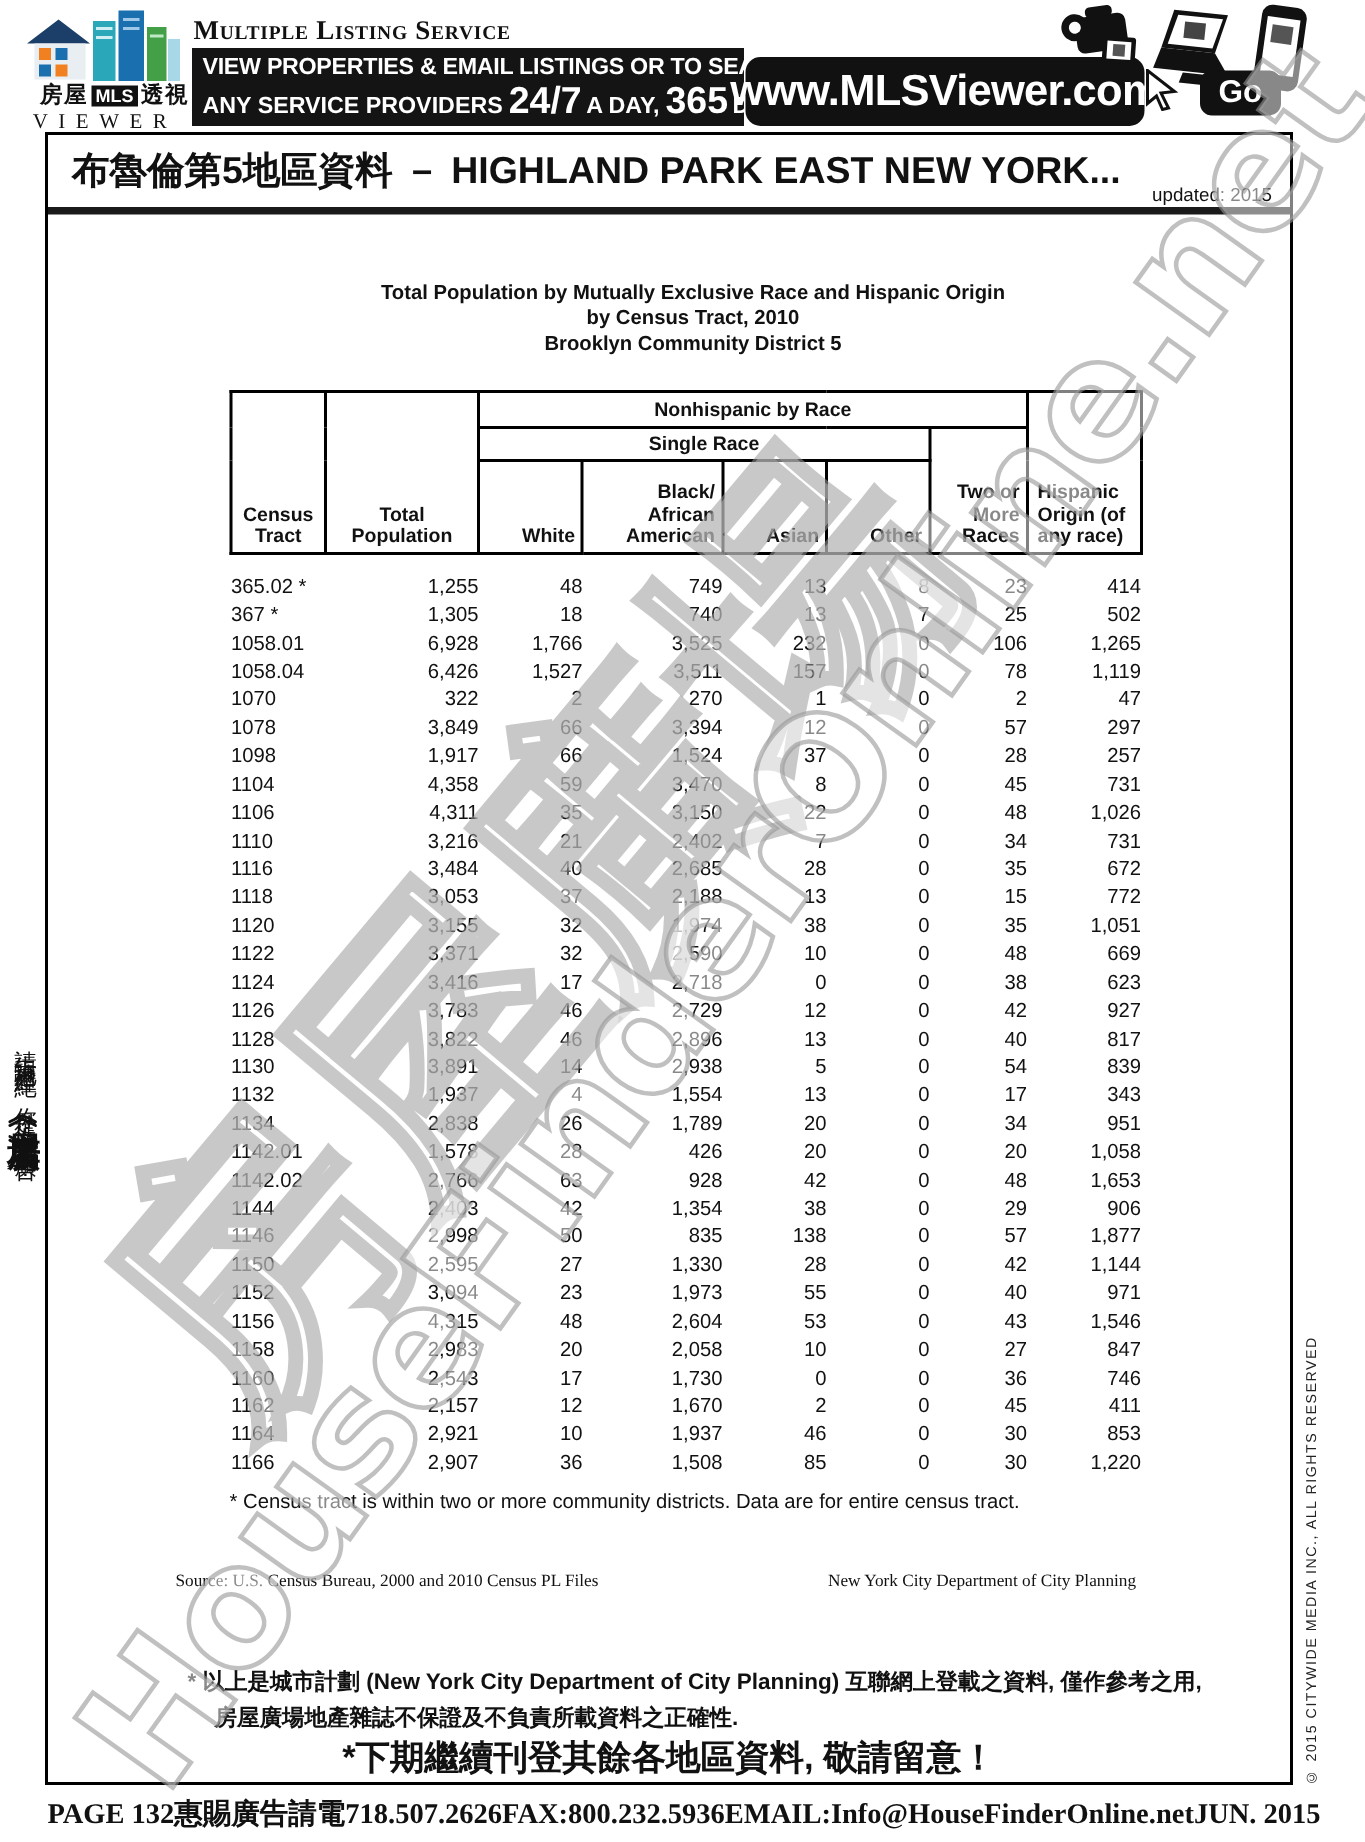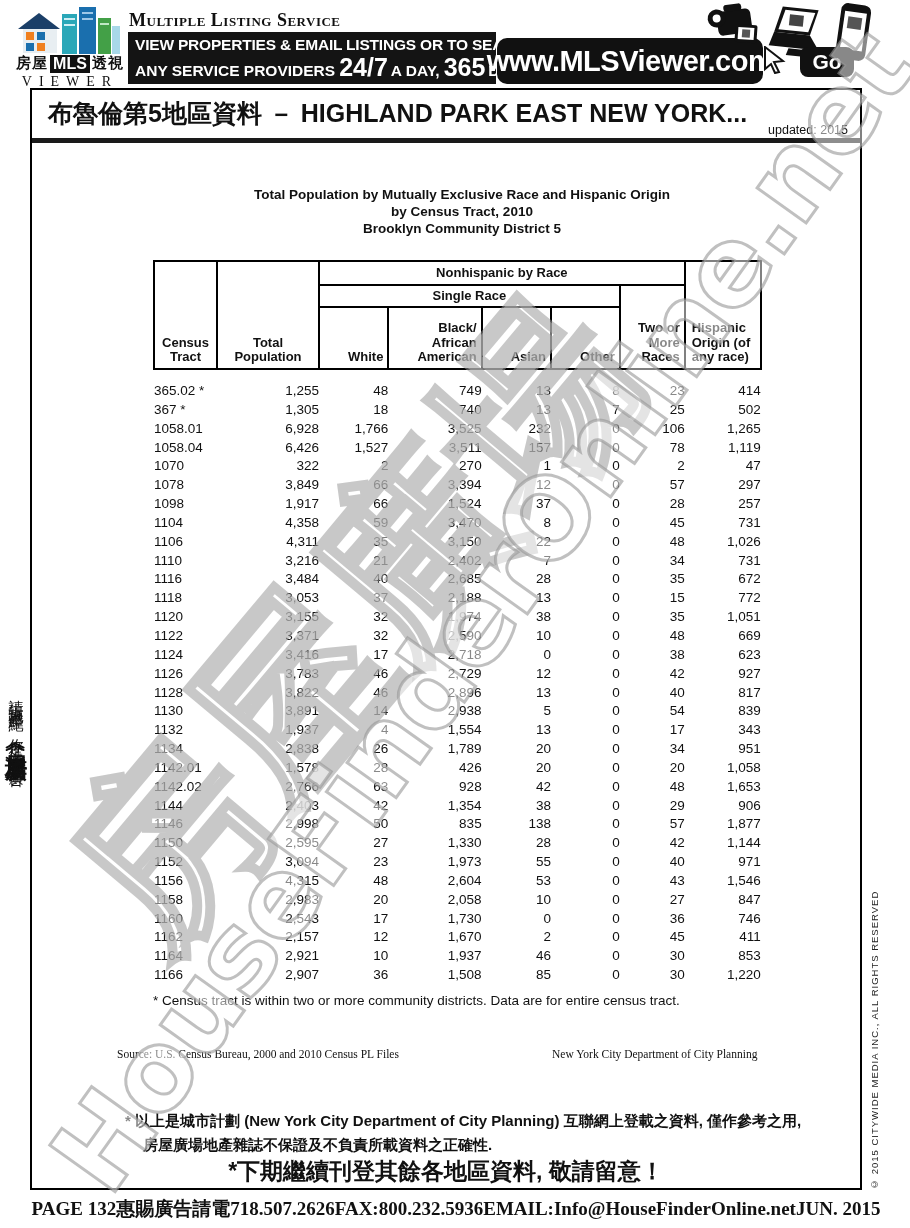--- a/index.html
+++ b/index.html
@@ -1,23 +1,23 @@
 <!DOCTYPE html>
 <html><head>
 <meta charset="utf-8">
 <style>
   html,body{margin:0;padding:0;background:#888;}
   #page{position:relative;width:910px;height:1228px;background:#fff;overflow:hidden;
         font-family:"Liberation Sans",sans-serif;color:#111;}
   
   .logo{position:absolute;left:14px;top:6px;width:112px;height:78px;}
   .logo svg{display:block}
-  .logo-row{display:flex;align-items:center;justify-content:center;margin-top:-2px;}
+  .logo-row{display:flex;align-items:center;justify-content:flex-end;margin-top:-2px;}
   .logo-zh{font-weight:bold;font-size:15px;letter-spacing:1px;}
-  .logo-mls{background:#111;color:#fff;font-weight:bold;font-size:16px;padding:0 3px;margin:0 2px;}
+  .logo-mls{background:#111;color:#fff;font-weight:bold;font-size:12px;padding:0 3px;margin:0 2px;}
   .logo-viewer{font-family:"Liberation Serif",serif;font-size:14px;letter-spacing:7px;text-align:center;margin-top:1px;}
   .mls-service{position:absolute;left:129px;top:10px;font-family:"Liberation Serif",serif;
                font-weight:bold;font-size:18px;font-variant:small-caps;letter-spacing:.5px;}
   .banner{position:absolute;left:128px;top:32px;width:368px;height:52px;background:#141414;color:#fff;
           padding:3px 7px;box-sizing:border-box;}
   .banner-l1{font-weight:bold;font-size:15.5px;letter-spacing:-.2px;white-space:nowrap;line-height:19px;}
   .banner-l2{font-weight:bold;font-size:15.5px;white-space:nowrap;line-height:26px;}
   .banner-l2 span{margin-right:4px;}
   .banner-l2 .big{font-size:25px;margin-right:3px;}
   .website-box{position:absolute;left:497px;top:38px;width:266px;height:46px;background:#111;

